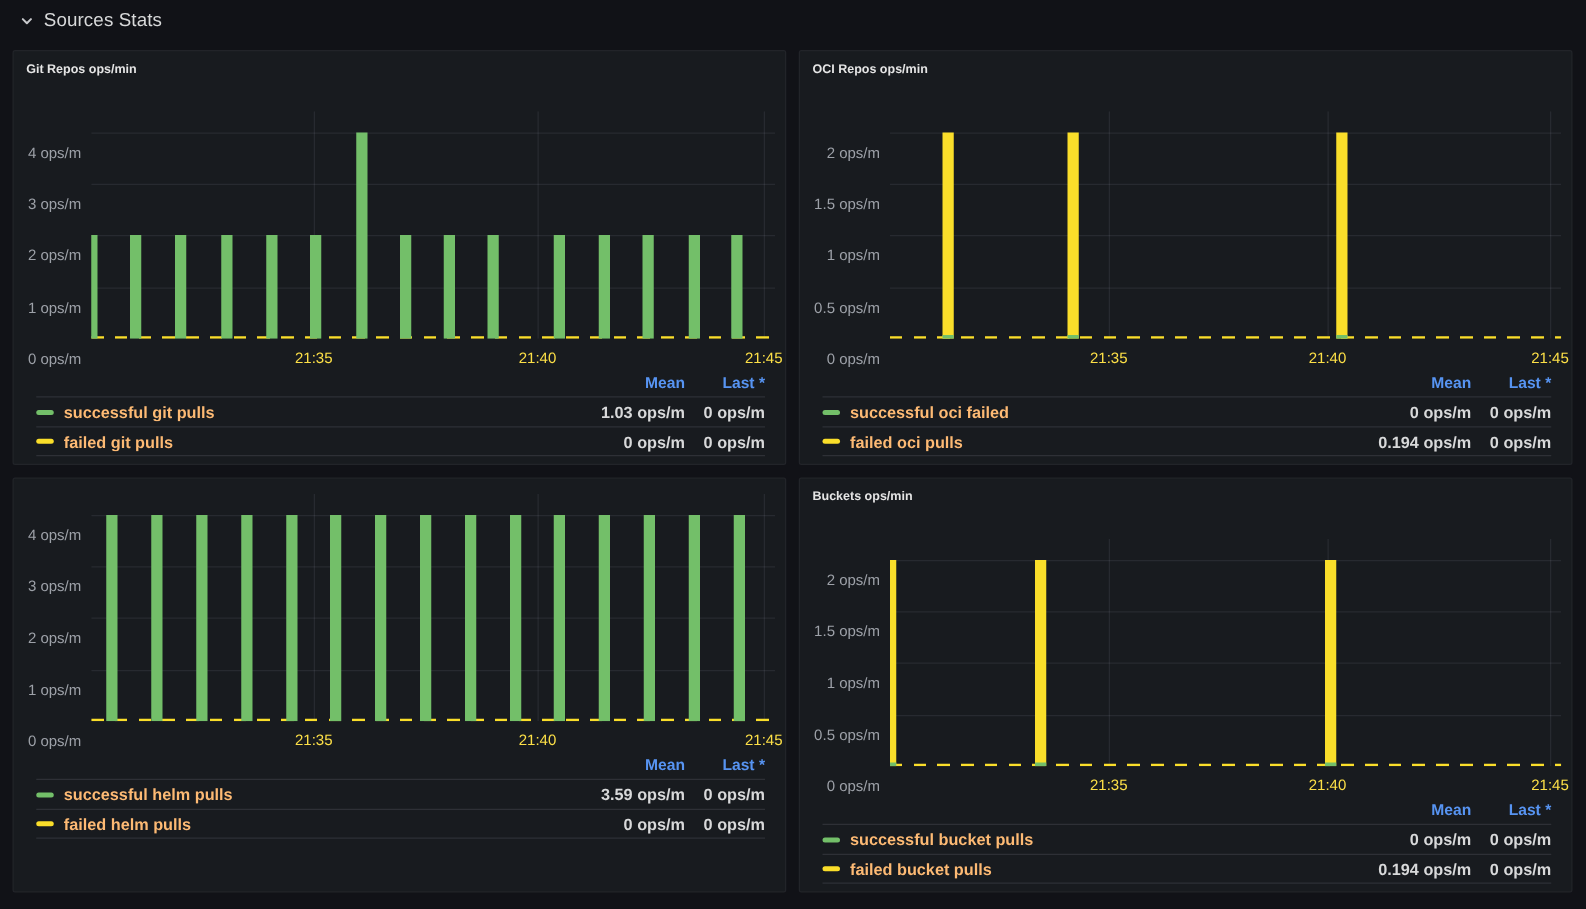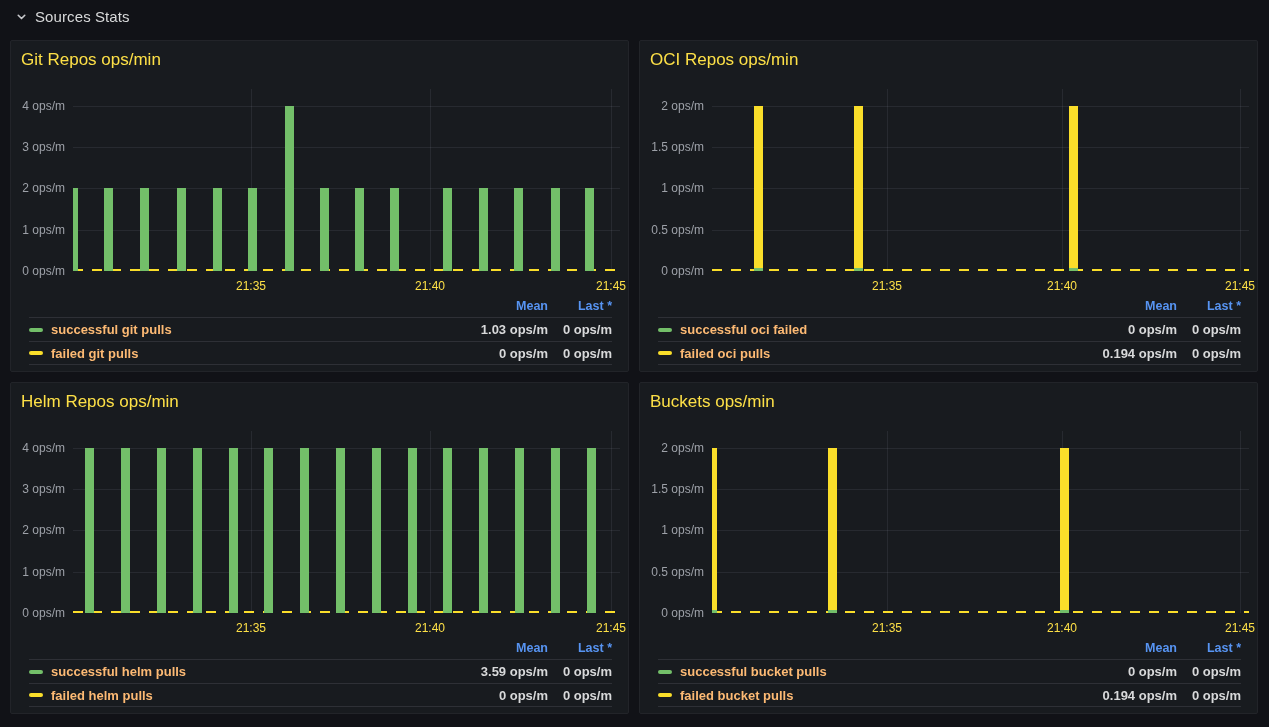--- a/index.html
+++ b/index.html
@@ -22,25 +22,25 @@
     display:grid; grid-template-columns:1fr 1fr;
     gap:10px; padding:8px 11px 0 10px;
   }
   .panel {
     height:332px; position:relative; overflow:hidden;
     background:#181b1f;
     border:1px solid #222429; border-radius:2px;
   }
   .panel-title {
     height:36px; padding:9px 10px 0 10px;
-    font-size:17px; font-weight:400; color:#fde047;
+    font-size:10px; font-weight:700; color:#e5e5e5;
     white-space:nowrap; cursor:pointer;
   }
   .chart { position:relative; height:216px; }
-  .y-axis  { position:absolute; top:12px; left:0; height:182px; }
+  .y-axis  { position:absolute; top:28px; left:0; height:182px; }
   .y-tick-label {
     position:absolute; right:0; font-size:12px; color:#9da1a8;
     white-space:nowrap; line-height:14px;
   }
   .plot { position:absolute; top:12px; right:8px; height:182px; }
   .plot-clip { position:absolute; inset:0; overflow:hidden; }
   .gridline-h { position:absolute; left:0; right:0; height:1px; background:rgba(204,204,220,0.09); }
   .gridline-v { position:absolute; top:0; bottom:0; width:1px; background:rgba(204,204,220,0.09); }
   .zero-line {
     position:absolute; left:0; right:0; bottom:0; height:2px; z-index:1;
@@ -199,21 +199,20 @@
       <div class="legend-row last">
         <span class="legend-marker" style="background: rgb(250, 222, 42);"></span>
         <span class="legend-label">failed oci pulls</span>
         <span class="legend-val col-mean">0.194 ops/m</span>
         <span class="legend-val col-last">0 ops/m</span>
       </div>
     </div>
   </div>
 
   <div class="panel">
-    <div class="panel-title">Helm Repos ops/min</div>
     <div class="chart">
       <div class="y-axis" style="width: 54px;">
           <div class="y-tick-label" style="top: 10px;">4 ops/m</div>
           <div class="y-tick-label" style="top: 51px;">3 ops/m</div>
           <div class="y-tick-label" style="top: 92px;">2 ops/m</div>
           <div class="y-tick-label" style="top: 134px;">1 ops/m</div>
           <div class="y-tick-label" style="top: 175px;">0 ops/m</div>
         </div>
       <div class="plot" style="left: 62px;">
         <div class="plot-clip">

